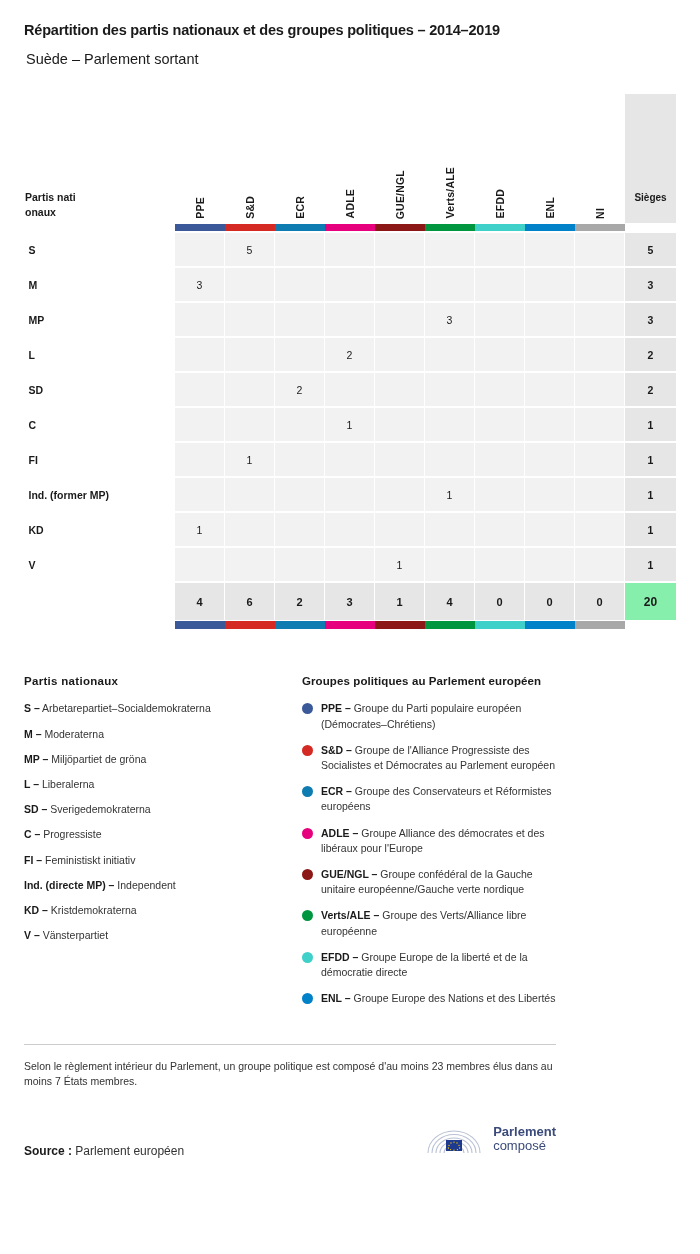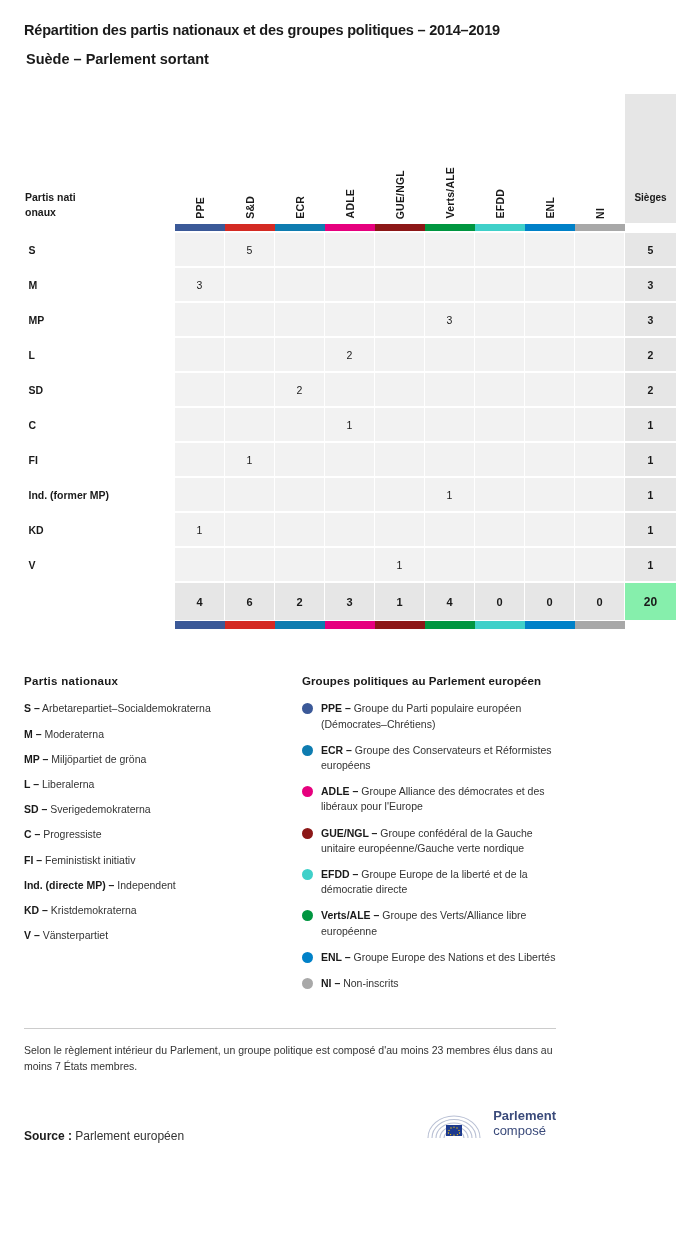--- a/index.html
+++ b/index.html
@@ -20,21 +20,21 @@
   
   .title {
     font-size: 14.5px;
     font-weight: bold;
     letter-spacing: -0.2px;
     padding: 22px 24px 0 24px;
     line-height: 1.2;
   }
   .subtitle {
     font-size: 14.5px;
-    font-weight: bold;
+    font-weight: normal;
     padding: 12px 28px 0 26px;
     line-height: 1.2;
     color: #1a1a1a;
   }
 
   
   .matrix-wrap {
     padding: 24px 24px 0 24px;
   }
   table.matrix {
@@ -441,46 +441,46 @@
       <div class="legend-item"><span class="abbr">V –</span> <span>Vänsterpartiet</span></div>
     </div>
 
     <div class="legend-col right">
       <div class="legend-title right">Groupes politiques au Parlement européen</div>
       <div class="legend-item grp">
         <span class="dot" style="background:#3b5998"></span>
         <span class="grp-text"><span class="abbr">PPE –</span> <span>Groupe du Parti populaire européen (Démocrates–Chrétiens)</span></span>
       </div>
       <div class="legend-item grp">
+        <span class="dot" style="background:#d42a23"></span>
+        <span class="grp-text"><span class="abbr">S&amp;D –</span> <span>Groupe de l'Alliance Progressiste des Socialistes et Démocrates au Parlement européen</span></span>
+      </div>
+      <div class="legend-item grp">
         <span class="dot" style="background:#0e7cb0"></span>
         <span class="grp-text"><span class="abbr">ECR –</span> <span>Groupe des Conservateurs et Réformistes européens</span></span>
       </div>
       <div class="legend-item grp">
         <span class="dot" style="background:#e6007e"></span>
         <span class="grp-text"><span class="abbr">ADLE –</span> <span>Groupe Alliance des démocrates et des libéraux pour l'Europe</span></span>
       </div>
       <div class="legend-item grp">
         <span class="dot" style="background:#8c1717"></span>
         <span class="grp-text"><span class="abbr">GUE/NGL –</span> <span>Groupe confédéral de la Gauche unitaire européenne/Gauche verte nordique</span></span>
       </div>
       <div class="legend-item grp">
+        <span class="dot" style="background:#009640"></span>
+        <span class="grp-text"><span class="abbr">Verts/ALE –</span> <span>Groupe des Verts/Alliance libre européenne</span></span>
+      </div>
+      <div class="legend-item grp">
         <span class="dot" style="background:#3fd0c9"></span>
         <span class="grp-text"><span class="abbr">EFDD –</span> <span>Groupe Europe de la liberté et de la démocratie directe</span></span>
       </div>
       <div class="legend-item grp">
-        <span class="dot" style="background:#009640"></span>
-        <span class="grp-text"><span class="abbr">Verts/ALE –</span> <span>Groupe des Verts/Alliance libre européenne</span></span>
-      </div>
-      <div class="legend-item grp">
         <span class="dot" style="background:#0081c8"></span>
         <span class="grp-text"><span class="abbr">ENL –</span> <span>Groupe Europe des Nations et des Libertés</span></span>
-      </div>
-      <div class="legend-item grp">
-        <span class="dot" style="background:#a8a8a8"></span>
-        <span class="grp-text"><span class="abbr">NI –</span> <span>Non-inscrits</span></span>
       </div>
     </div>
   </div>
 
   <div class="rule"></div>
   <div class="note">Selon le règlement intérieur du Parlement, un groupe politique est composé d'au moins 23 membres élus dans au moins 7 États membres.</div>
 
   <div class="footer-bottom">
     <div class="source">
       <b>Source :</b>

